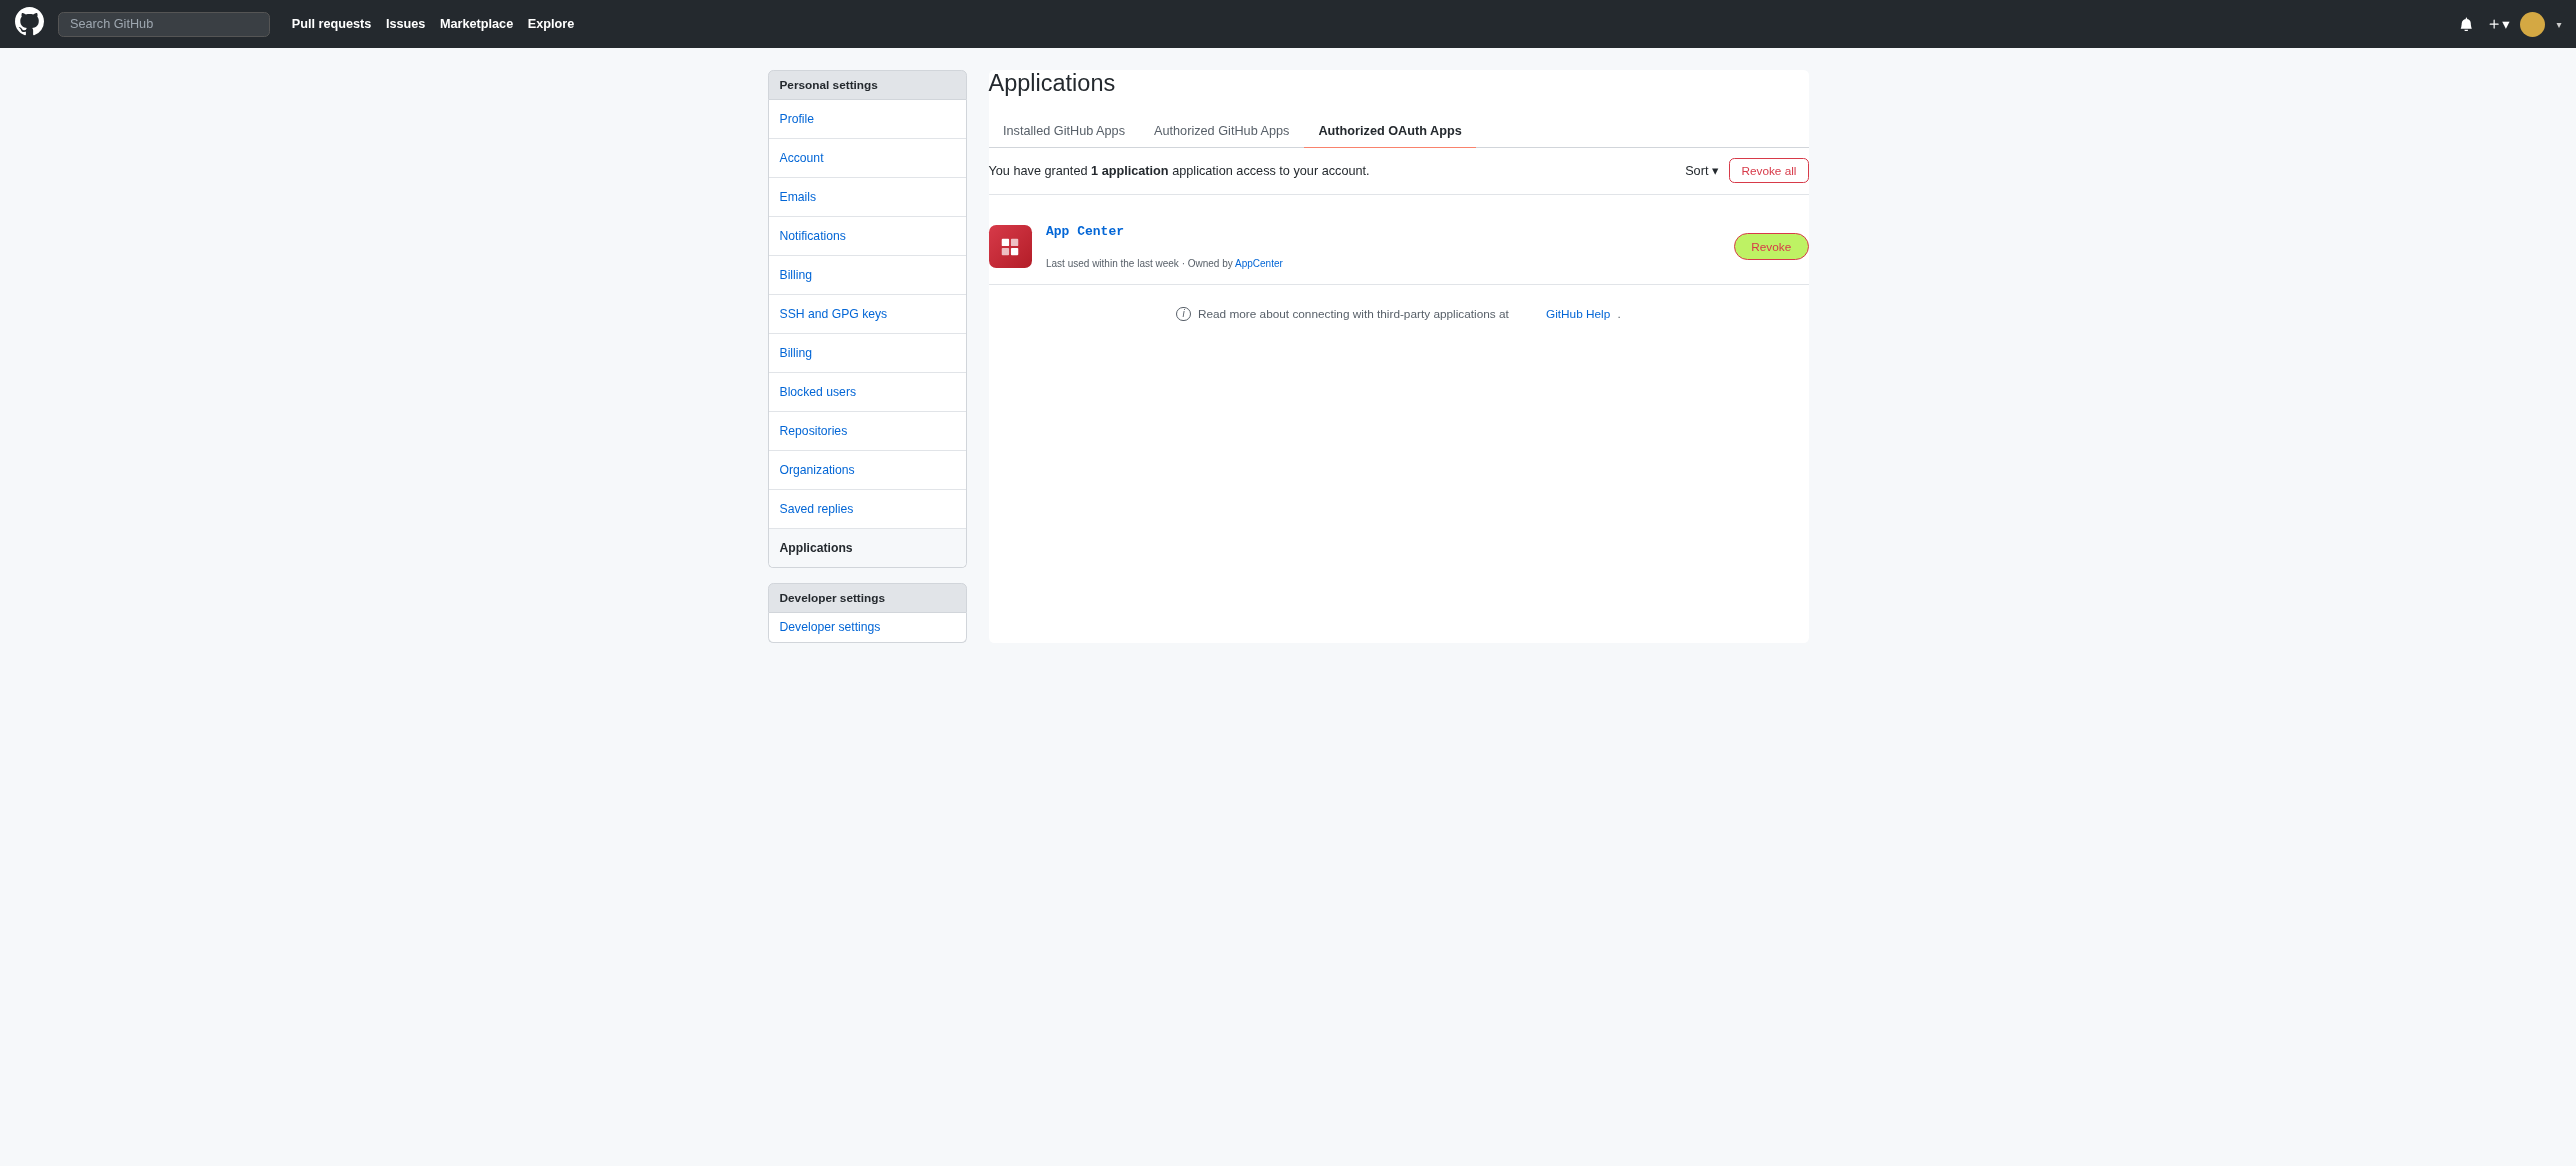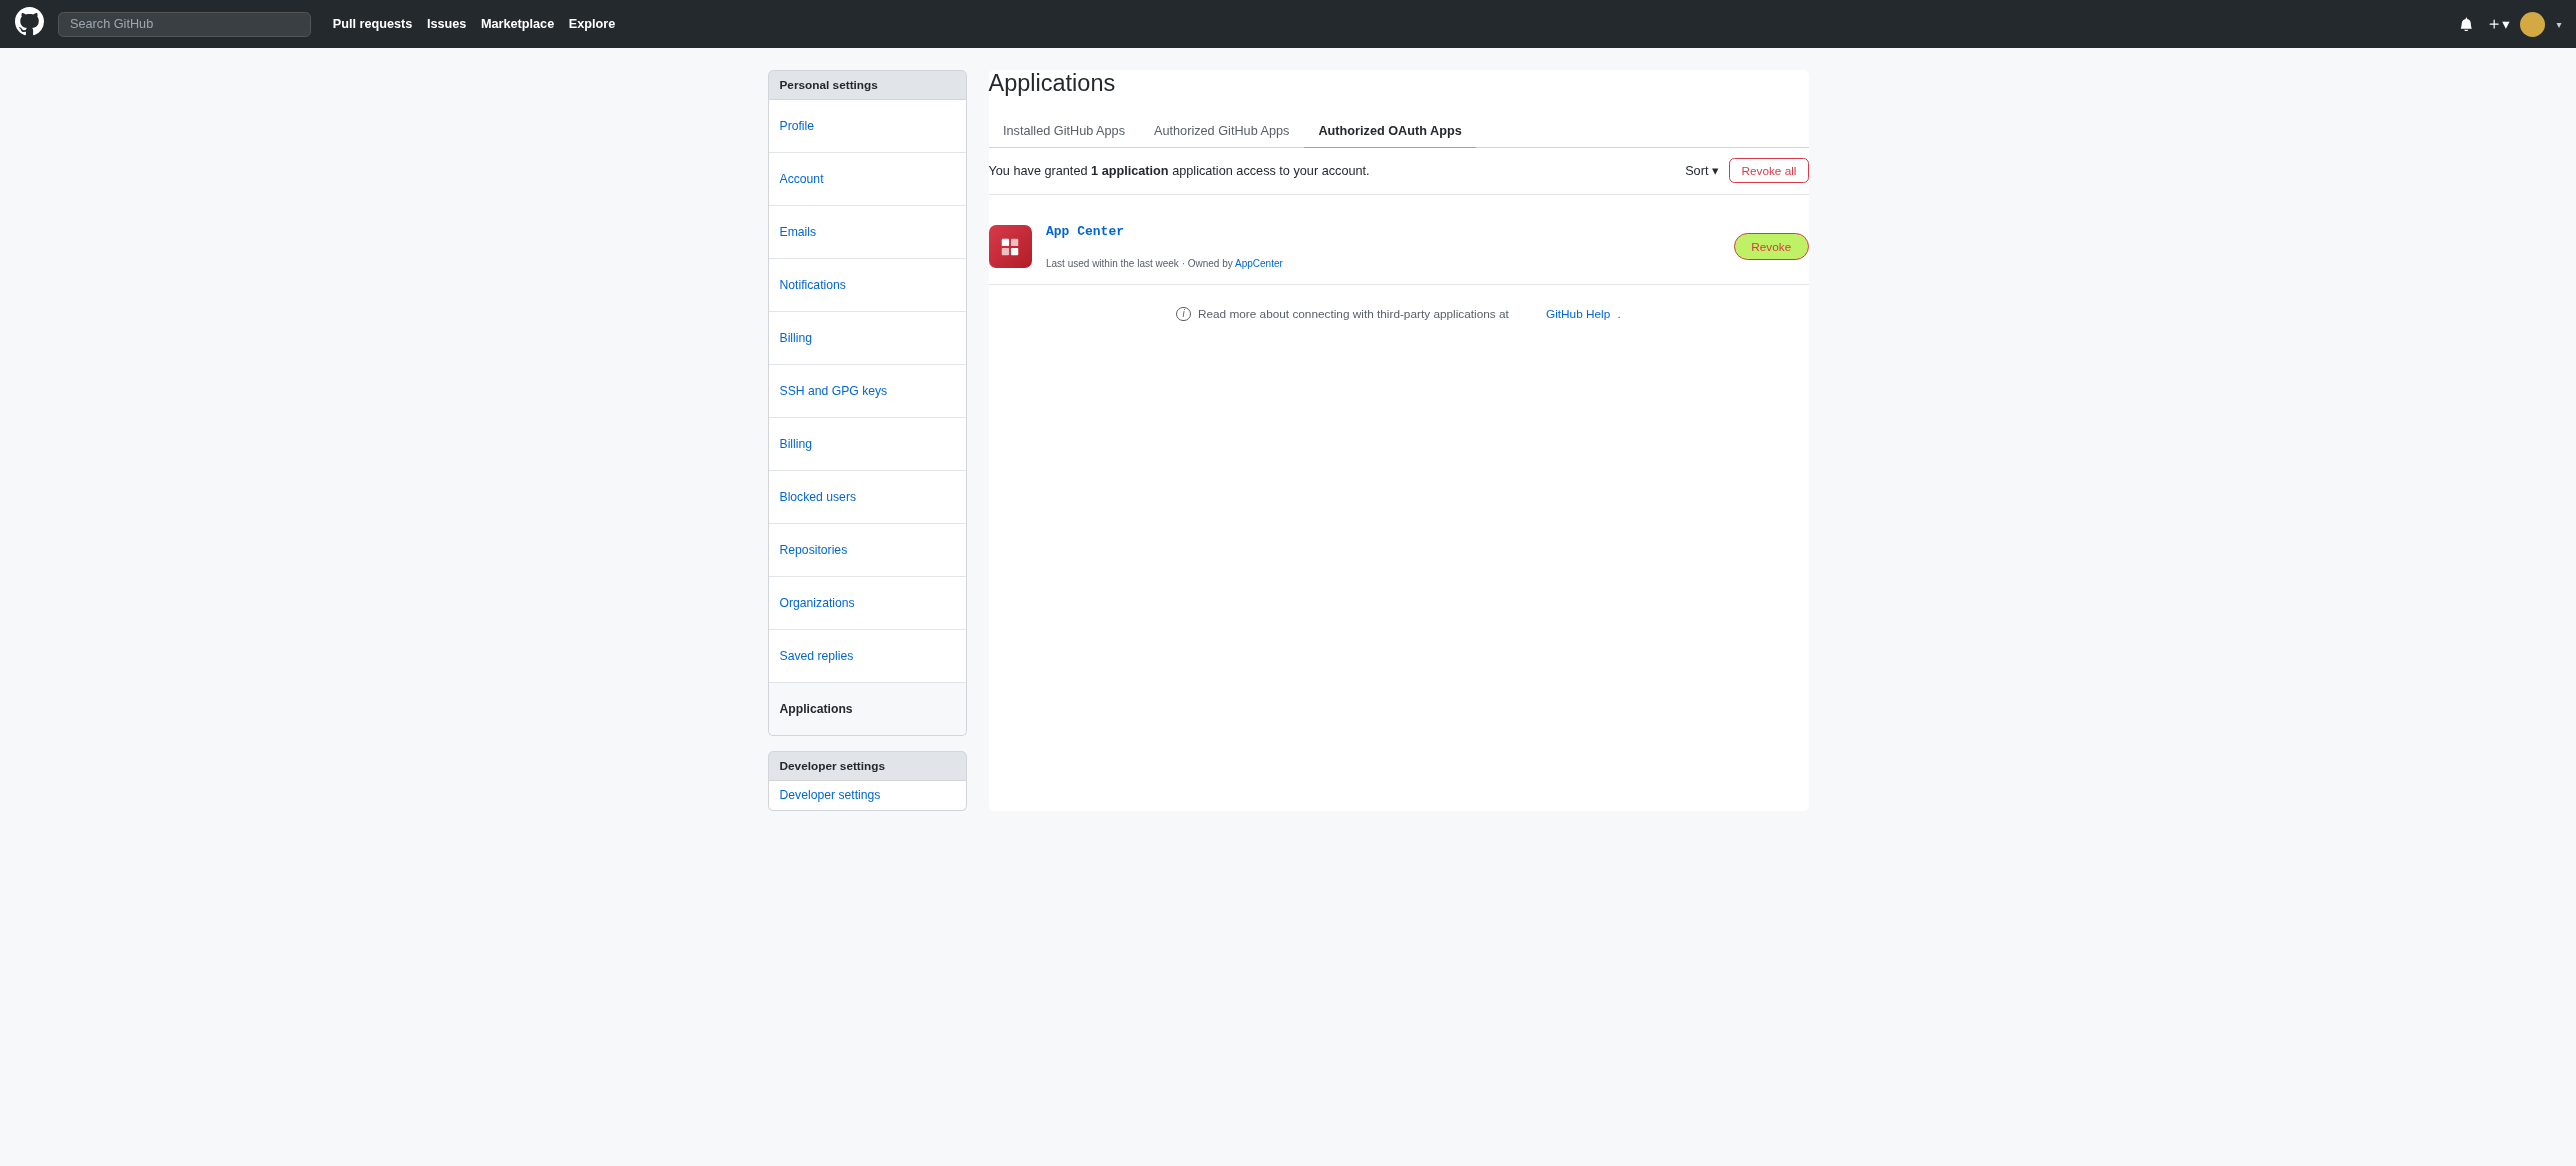--- a/index.html
+++ b/index.html
@@ -18,21 +18,21 @@
       color: white;
       font-size: 22px;
       flex-shrink: 0;
     }
     .navbar-search {
       background: #3a3f44;
       border: 0.9px solid #555;
       border-radius: 5.4px;
       color: #ccc;
       padding: 4.5px 11px;
-      width: 253px;
+      width: 212px;
       font-size: 12.7px;
       outline: none;
     }
     .navbar-search::placeholder { color: #9ea7b0; }
     .navbar-links {
       display: flex;
       gap: 14.5px;
       margin-left: 7.2px;
       flex: 1;
     }
@@ -100,21 +100,21 @@
     }
     .sidebar-nav {
       border: 0.9px solid #d1d5da;
       border-top: none;
       border-radius: 0 0 5.4px 5.4px;
       overflow: hidden;
       background: white;
     }
     .sidebar-item {
       display: block;
-      padding: 19px 11px;
+      padding: 12px 11px;
       color: #0366d6;
       text-decoration: none;
       border-bottom: 0.9px solid #e1e4e8;
       cursor: pointer;
       font-size: 12.2px;
     }
     .sidebar-item:last-child { border-bottom: none; }
     .sidebar-item.active {
       font-weight: 600;
       color: #24292e;

